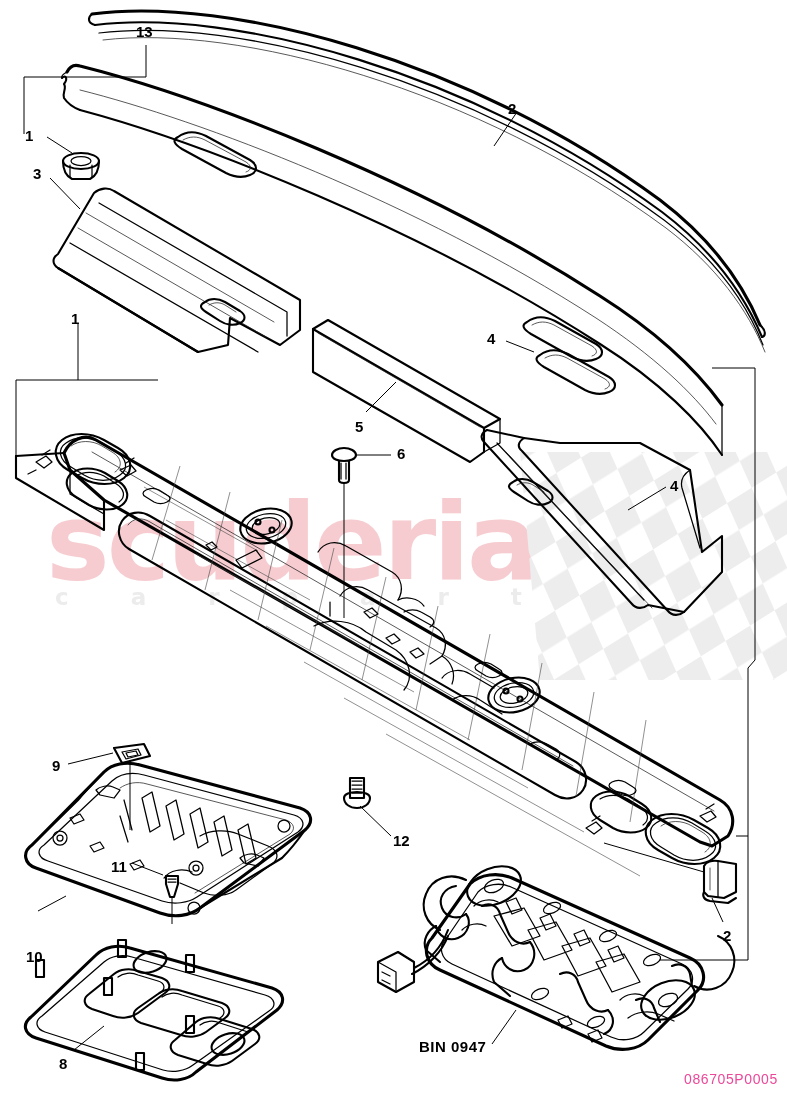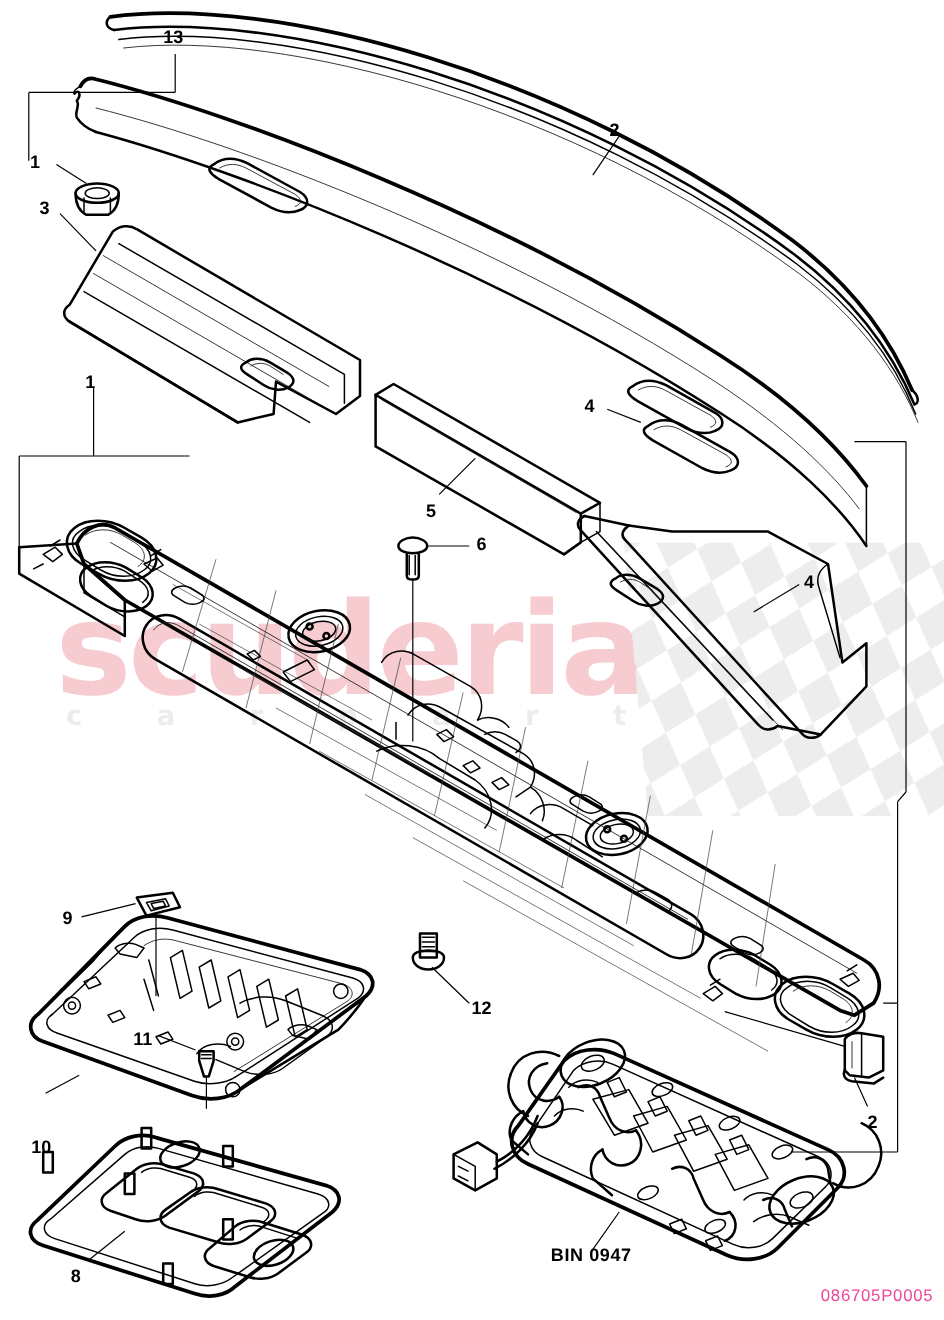--- a/index.html
+++ b/index.html
@@ -496,17 +496,17 @@
   <div class="callout-label" style="left:355px; top:419px;">5</div>
   <div class="callout-label" style="left:397px; top:446px;">6</div>
   <div class="callout-label" style="left:670px; top:478px;">4</div>
   <div class="callout-label" style="left:52px;  top:758px;">9</div>
   <div class="callout-label" style="left:393px; top:833px;text-align:right;">12</div>
   <div class="callout-label" style="left:111px; top:859px;">11</div>
   <div class="callout-label" style="left:26px;  top:917px;margin-top:32px;">10</div>
   <div class="callout-label" style="left:723px; top:928px;">2</div>
   <div class="callout-label" style="left:59px;  top:1056px;">8</div>
 
-  <div class="bin-label" style="left:419px; top:1038px;margin-left:40px;">BIN 0947</div>
+  <div class="bin-label" style="left:419px; top:1038px;">BIN 0947</div>
 
   <div class="partnum-label" style="left:684px; top:1071px;">086705P0005</div>
 
 </div>
 
 </body></html>

